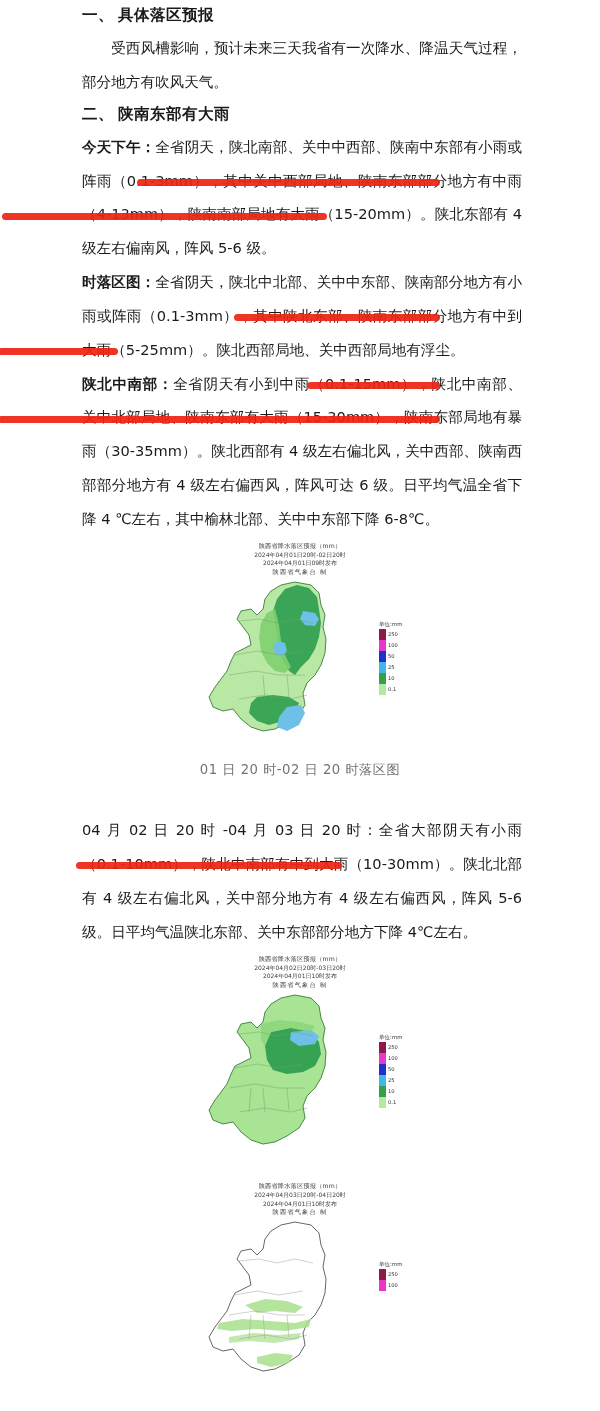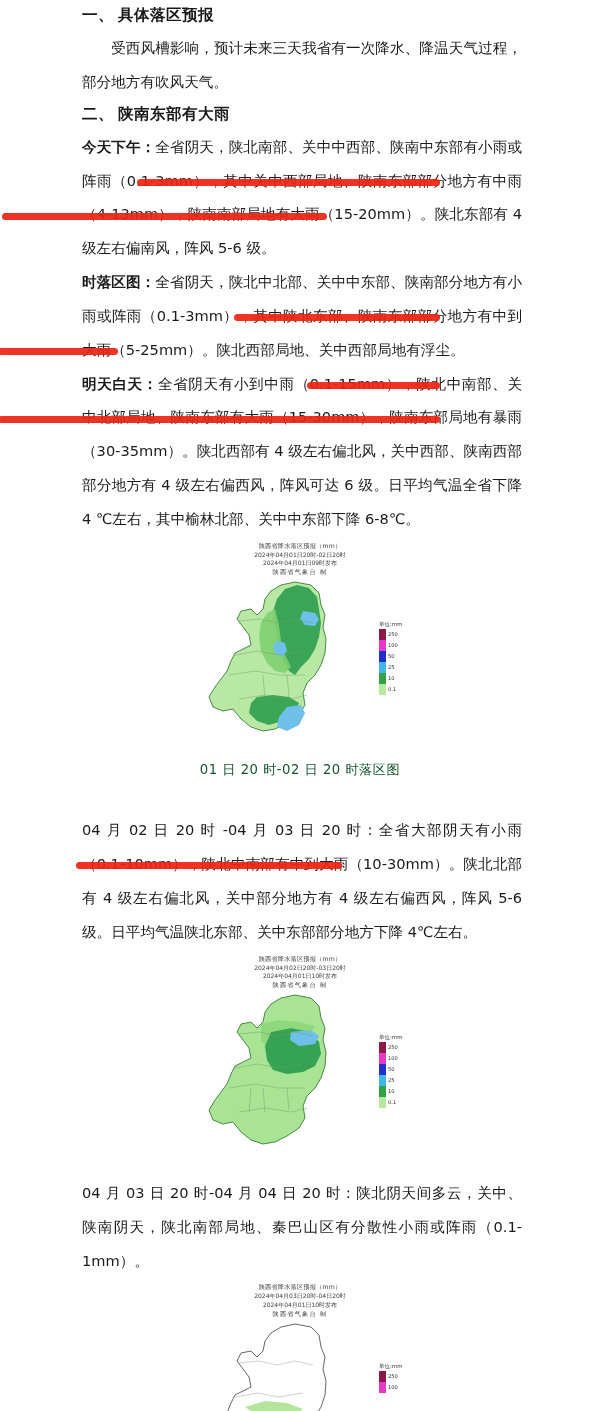--- a/index.html
+++ b/index.html
@@ -67,21 +67,21 @@
   .legend-title { font-size: 5.4px; color: #333; margin-bottom: 1px; letter-spacing: .1px; }
   .legend-bar { display: flex; }
   .legend-swatches { width: 7px; }
   .legend-swatches div { height: 11px; }
   .legend-labels { margin-left: 2px; }
   .legend-labels div { height: 11px; font-size: 5.2px; color: #333; line-height: 11px; }
 
   .fig-caption {
     text-align: center;
     font-size: 13.2px;
-    color: #14532d;
+    color: #737373;
     margin-top: 10px;
     letter-spacing: .5px;
   }
   .gap-lg { height: 34px; }
   .gap-sm { height: 12px; }
 </style>
 </head>
 <body>
 
 <div class="page">
@@ -105,21 +105,21 @@
 
   <div class="para" style="position:relative;">
     <span class="lead">时落区图：</span><span>全省阴天，陕北中北部、关中中东部、陕南部分地方有小雨或阵雨（0.1-3mm），其中陕北东部、陕南东部部分地方有中到大雨（5-25mm）。陕北西部局地、关中西部局地有浮尘。</span>
     <div class="marker-layer">
       <div class="mk" style="left:234px; top:49px; width:206px;"></div>
       <div class="mk" style="left:-2px; top:83px; width:120px;"></div>
     </div>
   </div>
 
   <div class="para" style="position:relative;">
-    <span class="lead">明天白天：</span><span>全省阴天有小到中雨（0.1-15mm），陕北中南部、关中北部局地、陕南东部有大雨（15-30mm），陕南东部局地有暴雨（30-35mm）。陕北西部有 4 级左右偏北风，关中西部、陕南西部部分地方有 4 级左右偏西风，阵风可达 6 级。日平均气温全省下降 4 ℃左右，其中榆林北部、关中中东部下降 6-8℃。</span>
+    <span class="lead">陕北中南部：</span><span>全省阴天有小到中雨（0.1-15mm），陕北中南部、关中北部局地、陕南东部有大雨（15-30mm），陕南东部局地有暴雨（30-35mm）。陕北西部有 4 级左右偏北风，关中西部、陕南西部部分地方有 4 级左右偏西风，阵风可达 6 级。日平均气温全省下降 4 ℃左右，其中榆林北部、关中中东部下降 6-8℃。</span>
     <div class="marker-layer">
       <div class="mk" style="left:307px; top:15px; width:133px;"></div>
       <div class="mk" style="left:-2px; top:49px; width:442px;"></div>
     </div>
   </div>
 
   <div class="figure">
     <div class="fig-inner">
       <div class="fig-header">
         <div class="t1">陕西省降水落区预报（mm）</div>
@@ -235,23 +235,20 @@
               <div>0.1</div>
             </div>
           </div>
         </div>
       </div>
     </div>
   </div>
 
   <div class="gap-sm"></div>
 
-  <div class="para">
-    <span>04 月 03 日 20 时-04 月 04 日 20 时：陕北阴天间多云，关中、陕南阴天，陕北南部局地、秦巴山区有分散性小雨或阵雨（0.1-1mm）。</span>
-  </div>
 
   <div class="figure">
     <div class="fig-inner">
       <div class="fig-header">
         <div class="t1">陕西省降水落区预报（mm）</div>
         <div class="t2">2024年04月03日20时-04日20时</div>
         <div class="t3">2024年04月01日10时发布</div>
         <div class="t4">陕西省气象台 制</div>
       </div>
       <div class="map-area">

